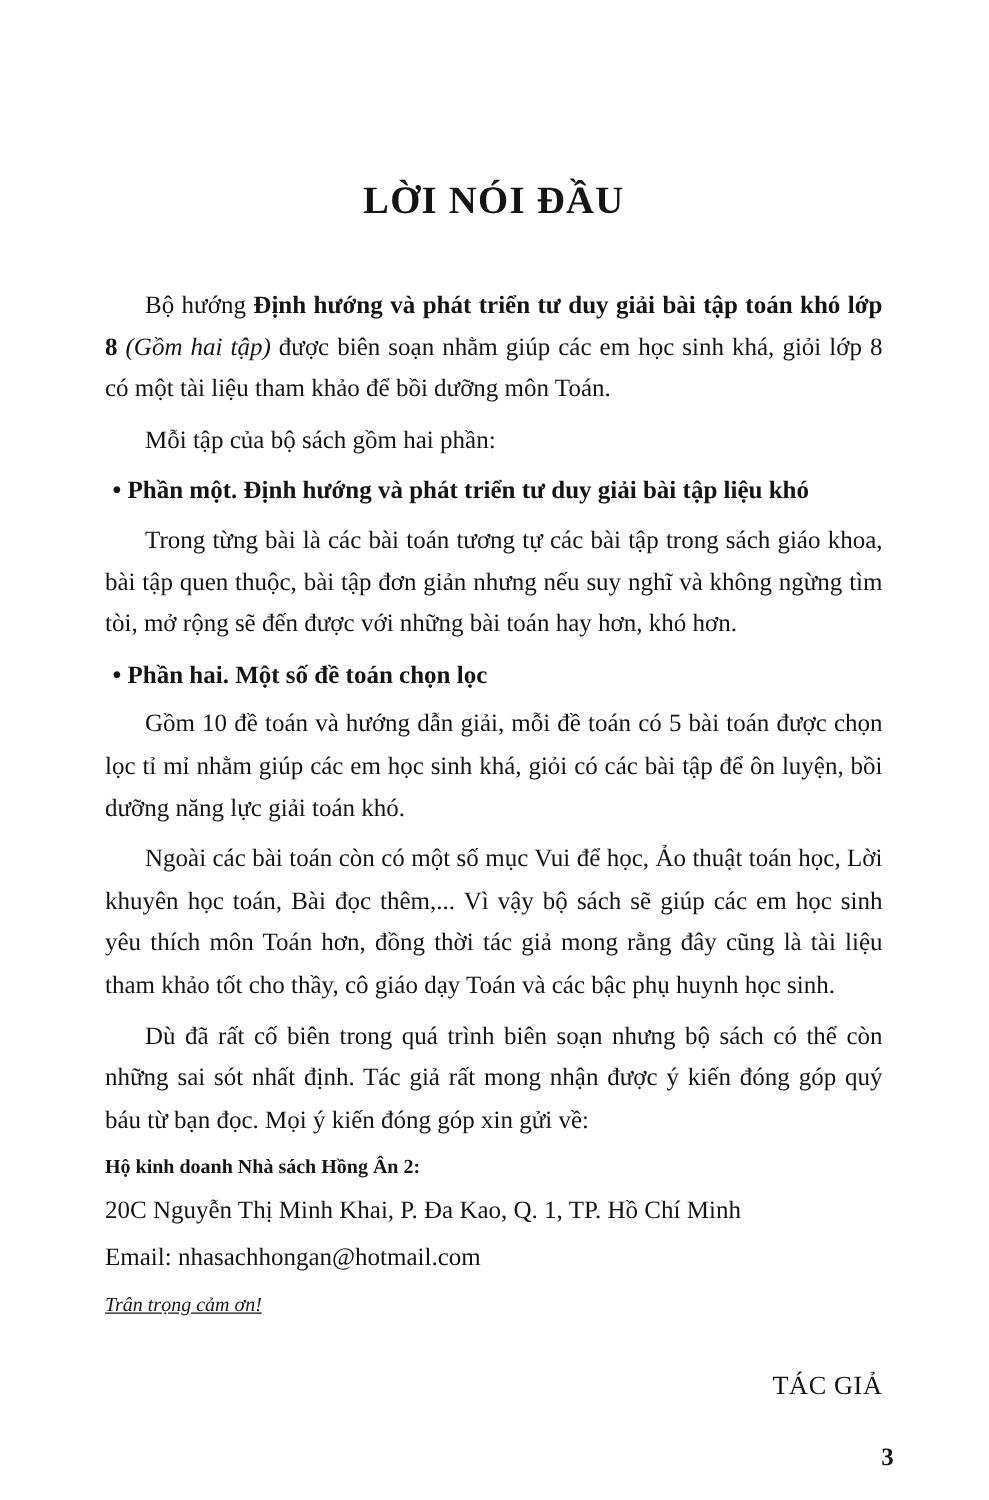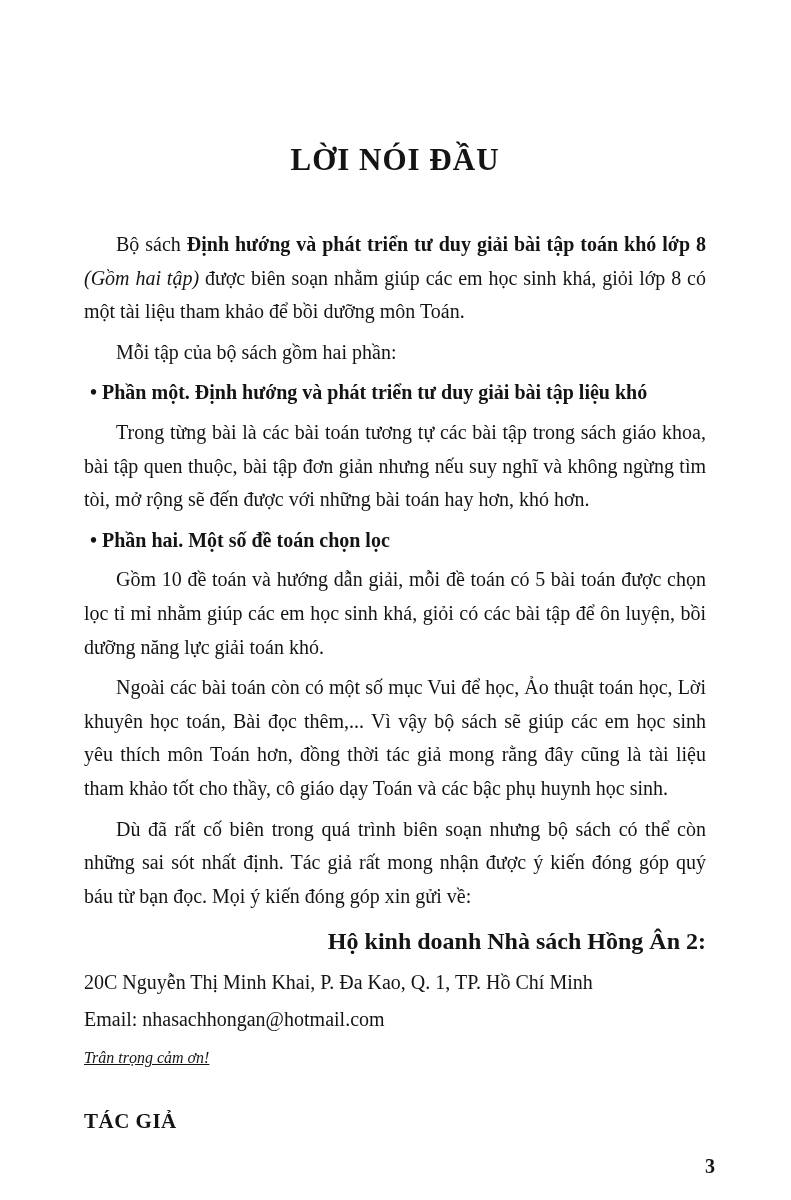--- a/index.html
+++ b/index.html
@@ -32,60 +32,59 @@
   .bullet-heading {
     font-size: 20px;
     line-height: 1.68;
     font-weight: bold;
     padding-left: 6px;
     margin: 5px 0 6px 0;
   }
   .bi { font-weight: bold; }
   .it { font-style: italic; }
   .contact-name {
-    font-size: 24px;
+    font-size: 16px;
     line-height: 1.68;
     font-weight: bold;
     margin: 8px 0 4px 0;
-    text-align: right;
   }
   .contact-line {
     font-size: 20px;
     line-height: 1.62;
     margin-bottom: 5px;
   }
   .thanks {
     font-size: 16px;
     font-style: italic;
     margin-top: 14px;
     text-decoration: underline;
   }
   .author {
     font-size: 21px;
-    font-weight: bold;
-    text-align: left;
+    font-weight: normal;
+    text-align: right;
     margin-top: 42px;
     letter-spacing: 0.5px;
   }
   .page-number {
     position: absolute;
     right: 48px;
     bottom: 38px;
     font-size: 20px;
     font-weight: bold;
   }
 </style>
 </head>
 <body>
 
 <div class="page">
 
   <h1 class="title">LỜI NÓI ĐẦU</h1>
 
-  <p class="para"><span>Bộ sách </span><span class="bi">Định hướng và phát triển tư duy giải bài tập toán khó lớp 8 </span><span class="it">(Gồm hai tập) </span><span>được biên soạn nhằm giúp các em học sinh khá, giỏi lớp 8 có một tài liệu tham khảo để bồi dưỡng môn Toán.</span></p>
+  <p class="para"><span>Bộ hướng </span><span class="bi">Định hướng và phát triển tư duy giải bài tập toán khó lớp 8 </span><span class="it">(Gồm hai tập) </span><span>được biên soạn nhằm giúp các em học sinh khá, giỏi lớp 8 có một tài liệu tham khảo để bồi dưỡng môn Toán.</span></p>
 
   <p class="para">Mỗi tập của bộ sách gồm hai phần:</p>
 
   <p class="bullet-heading">• Phần một. Định hướng và phát triển tư duy giải bài tập liệu khó</p>
 
   <p class="para">Trong từng bài là các bài toán tương tự các bài tập trong sách giáo khoa, bài tập quen thuộc, bài tập đơn giản nhưng nếu suy nghĩ và không ngừng tìm tòi, mở rộng sẽ đến được với những bài toán hay hơn, khó hơn.</p>
 
   <p class="bullet-heading">• Phần hai. Một số đề toán chọn lọc</p>
 
   <p class="para">Gồm 10 đề toán và hướng dẫn giải, mỗi đề toán có 5 bài toán được chọn lọc tỉ mỉ nhằm giúp các em học sinh khá, giỏi có các bài tập để ôn luyện, bồi dưỡng năng lực giải toán khó.</p>

